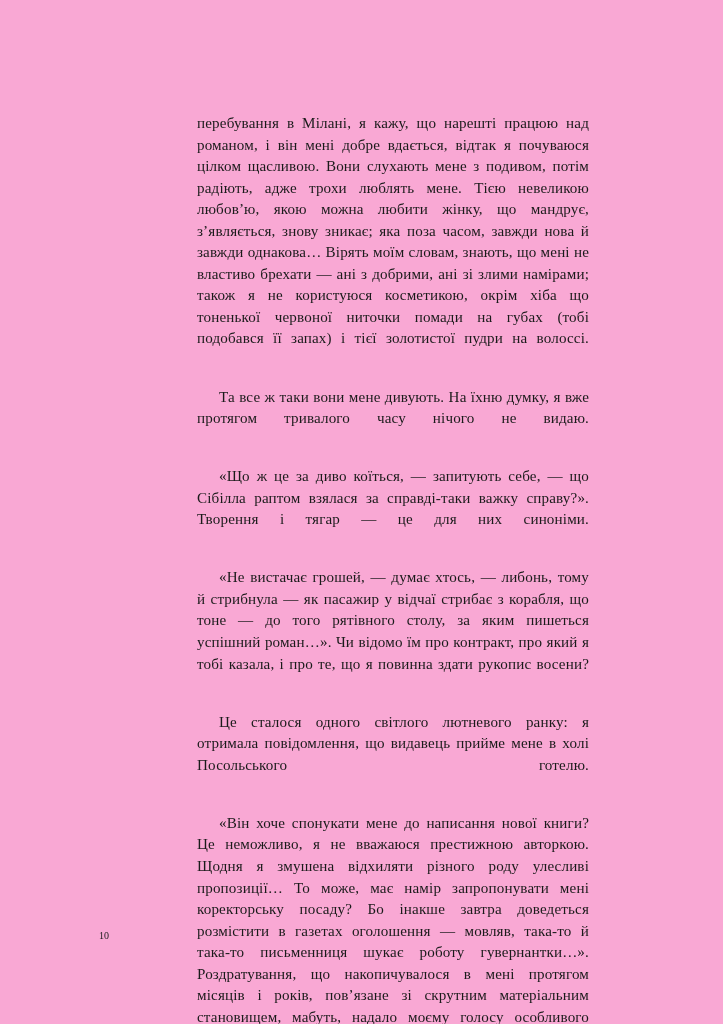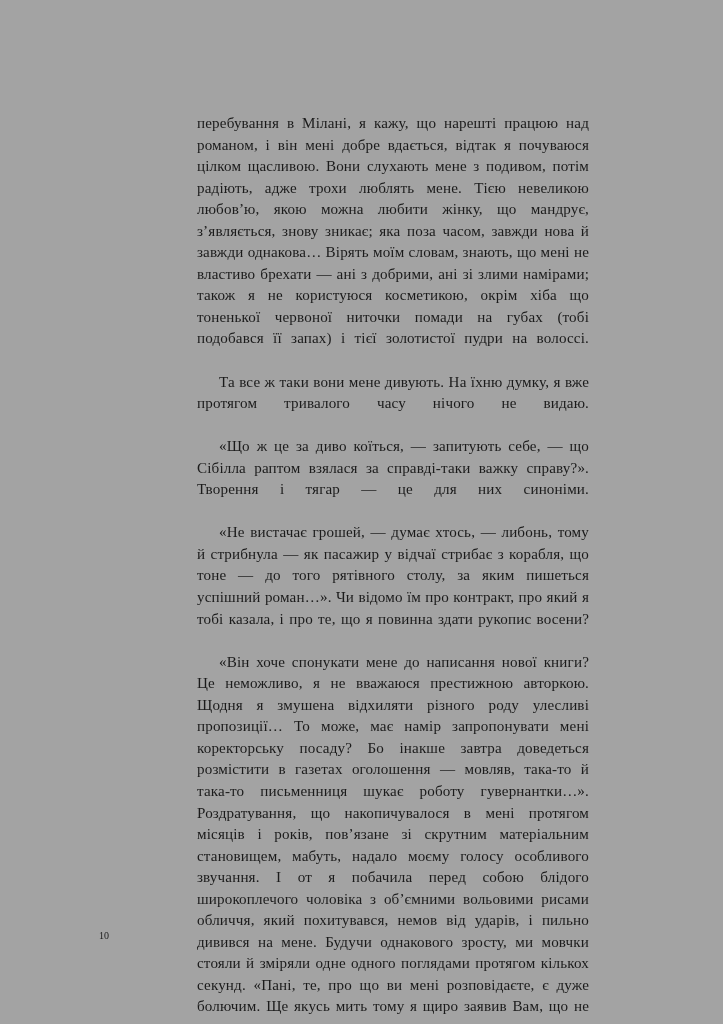--- a/index.html
+++ b/index.html
@@ -16,21 +16,21 @@
     font-family: "Liberation Serif", "DejaVu Serif", serif;
     color: #1b1b1b;
   }
 
   #page {
     position: absolute;
     left: 0;
     top: 0;
     width: 723px;
     height: 1024px;
-    background: #a3a3a3;
+    background: #f9a8d4;
   }
 
   
   #text-block {
     position: absolute;
     left: 197px;
     top: 113px;
     width: 392px;
   }
 
@@ -41,21 +41,21 @@
     text-justify: inter-word;
     font-size: 15.1px;
     line-height: 21.55px;
     letter-spacing: 0.01em;
     word-spacing: 0.01em;
     hyphens: none;
     -webkit-hyphens: none;
   }
 
   .para + .para {
-    margin-top: 0;
+    margin-top: 15px;
   }
 
   .para.indent {
     text-indent: 22px;
   }
 
   
   .para::after {
     content: "";
     display: inline-block;
@@ -77,18 +77,19 @@
 </head>
 <body>
 
 <div id="page">
 
   <div id="text-block">
     <p class="para">перебування в Мілані, я кажу, що нарешті працюю над романом, і він мені добре вдається, відтак я почуваюся цілком щасливою. Вони слухають мене з подивом, потім радіють, адже трохи люблять мене. Тією невеликою любов’ю, якою можна любити жінку, що мандрує, з’являється, знову зникає; яка поза часом, завжди нова й завжди однакова… Вірять моїм словам, знають, що мені не властиво брехати — ані з добрими, ані зі злими намірами; також я не користуюся косметикою, окрім хіба що тоненької червоної ниточки помади на губах (тобі подобався її запах) і тієї золотистої пудри на волоссі.</p>
     <p class="para indent">Та все ж таки вони мене дивують. На їхню думку, я вже протягом тривалого часу нічого не видаю.</p>
     <p class="para indent">«Що ж це за диво коїться, — запитують себе, — що Сібілла раптом взялася за справді-таки важку справу?». Творення і тягар — це для них синоніми.</p>
     <p class="para indent">«Не вистачає грошей, — думає хтось, — либонь, тому й стрибнула — як пасажир у відчаї стрибає з корабля, що тоне — до того рятівного столу, за яким пишеться успішний роман…». Чи відомо їм про контракт, про який я тобі казала, і про те, що я повинна здати рукопис восени?</p>
+    <p class="para indent">Це сталося одного світлого лютневого ранку: я отримала повідомлення, що видавець прийме мене в холі Посольського готелю.</p>
     <p class="para indent">«Він хоче спонукати мене до написання нової книги? Це неможливо, я не вважаюся престижною авторкою. Щодня я змушена відхиляти різного роду улесливі пропозиції… То може, має намір запропонувати мені коректорську посаду? Бо інакше завтра доведеться розмістити в газетах оголошення — мовляв, така-то й така-то письменниця шукає роботу гувернантки…». Роздратування, що накопичувалося в мені протягом місяців і років, пов’язане зі скрутним матеріальним становищем, мабуть, надало моєму голосу особливого звучання. І от я побачила перед собою блідого широкоплечого чоловіка з об’ємними вольовими рисами обличчя, який похитувався, немов від ударів, і пильно дивився на мене. Будучи однакового зросту, ми мовчки стояли й зміряли одне одного поглядами протягом кількох секунд. «Пані, те, про що ви мені розповідаєте, є дуже болючим. Ще якусь мить тому я щиро заявив Вам, що не зможу задовольь-</p>
   </div>
 
   <div class="page-number">10</div>
 
 </div>
 
 </body></html>

